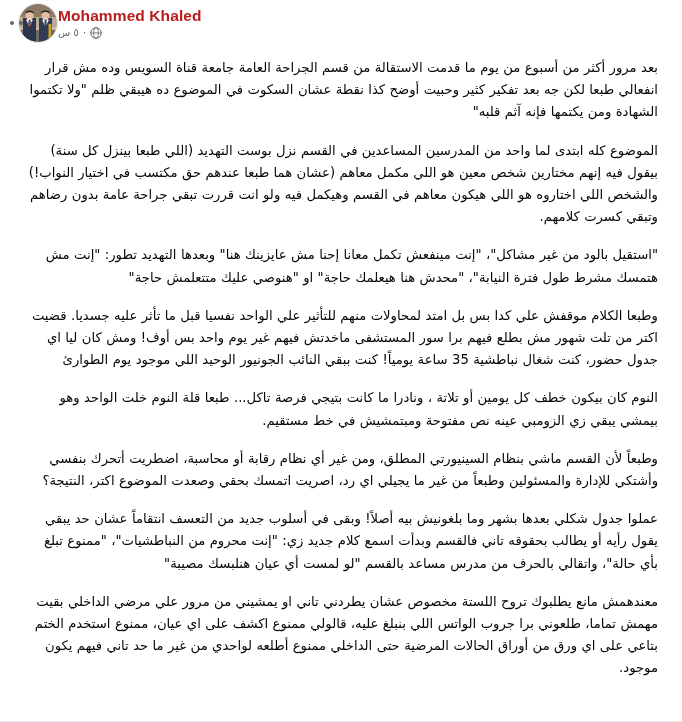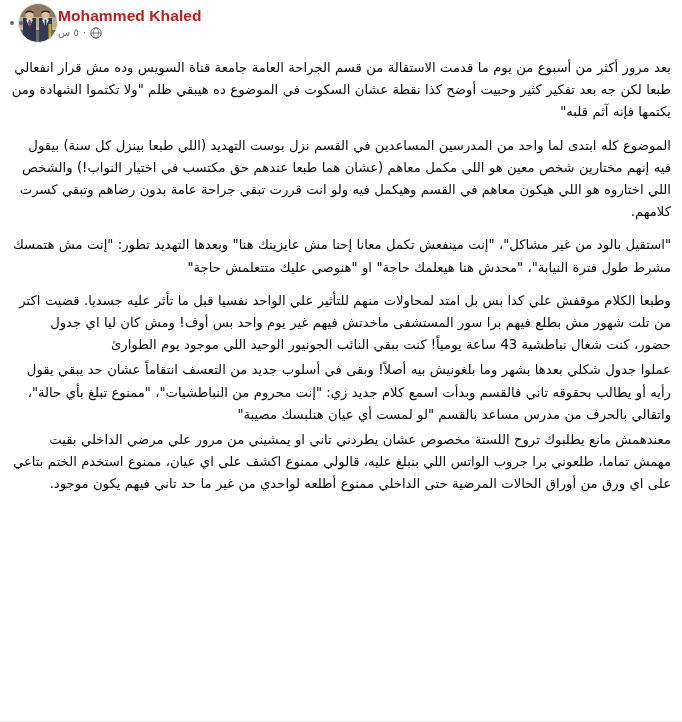--- a/index.html
+++ b/index.html
@@ -119,21 +119,21 @@
     box-sizing: border-box;
     direction: rtl;
     text-align: right;
   }
 
   .para {
     font-family: "DejaVu Sans", "Liberation Sans", sans-serif;
     font-size: 13.2px;
     line-height: 22.2px;
     color: #050505;
-    margin: 3px;
+    margin: 16px;
     padding: 0;
     direction: rtl;
     text-align: right;
     unicode-bidi: plaintext;
     word-spacing: 0.2px;
   }
   .para + .para { margin-top: 0; }
   .para.gap { margin-top: 11px; }
 
   .bottom-divider {
@@ -201,20 +201,22 @@
       <span></span>
       <span></span>
     </div>
 
   </div>
 
   <div class="post-body">
     <p class="para gap">بعد مرور أكثر من أسبوع من يوم ما قدمت الاستقالة من قسم الجراحة العامة جامعة قناة السويس وده مش قرار انفعالي طبعا لكن جه بعد تفكير كثير وحبيت أوضح كذا نقطة عشان السكوت في الموضوع ده هيبقي ظلم "ولا تكتموا الشهادة ومن يكتمها فإنه آثم قلبه"</p>
     <p class="para gap">الموضوع كله ابتدى لما واحد من المدرسين المساعدين في القسم نزل بوست التهديد (اللي طبعا بينزل كل سنة) بيقول فيه إنهم مختارين شخص معين هو اللي مكمل معاهم (عشان هما طبعا عندهم حق مكتسب في اختيار النواب!) والشخص اللي اختاروه هو اللي هيكون معاهم في القسم وهيكمل فيه ولو انت قررت تبقي جراحة عامة بدون رضاهم وتبقي كسرت كلامهم.</p>
     <p class="para gap">"استقيل بالود من غير مشاكل"، "إنت مينفعش تكمل معانا إحنا مش عايزينك هنا" وبعدها التهديد تطور: "إنت مش هتمسك مشرط طول فترة النيابة"، "محدش هنا هيعلمك حاجة" او "هنوصي عليك متتعلمش حاجة"</p>
-    <p class="para gap">وطبعا الكلام موقفش علي كدا بس بل امتد لمحاولات منهم للتأثير علي الواحد نفسيا قبل ما تأثر عليه جسديا. قضيت اكتر من تلت شهور مش بطلع فيهم برا سور المستشفى ماخدتش فيهم غير يوم واحد بس أوف! ومش كان ليا اي جدول حضور، كنت شغال نباطشية 43 ساعة يومياً! كنت ببقي النائب الجونيور الوحيد اللي موجود يوم الطوارئ</p>
+    <p class="para gap">وطبعا الكلام موقفش علي كدا بس بل امتد لمحاولات منهم للتأثير علي الواحد نفسيا قبل ما تأثر عليه جسديا. قضيت اكتر من تلت شهور مش بطلع فيهم برا سور المستشفى ماخدتش فيهم غير يوم واحد بس أوف! ومش كان ليا اي جدول حضور، كنت شغال نباطشية 35 ساعة يومياً! كنت ببقي النائب الجونيور الوحيد اللي موجود يوم الطوارئ</p>
+    <p class="para">النوم كان بيكون خطف كل يومين أو تلاتة ، ونادرا ما كانت بتيجي فرصة تاكل... طبعا قلة النوم خلت الواحد وهو بيمشي يبقي زي الزومبي عينه نص مفتوحة ومبتمشيش في خط مستقيم.</p>
+    <p class="para gap">وطبعاً لأن القسم ماشي بنظام السينيورتي المطلق، ومن غير أي نظام رقابة أو محاسبة، اضطريت أتحرك بنفسي وأشتكي للإدارة والمسئولين وطبعاً من غير ما يجيلي اي رد، اصريت اتمسك بحقي وصعدت الموضوع اكتر، النتيجة؟</p>
     <p class="para">عملوا جدول شكلي بعدها بشهر وما بلغونيش بيه أصلاً! وبقى في أسلوب جديد من التعسف انتقاماً عشان حد يبقي يقول رأيه أو يطالب بحقوقه تاني فالقسم  وبدأت اسمع كلام جديد زي: "إنت محروم من النباطشيات"، "ممنوع تبلغ بأي حالة"، واتقالي بالحرف من مدرس مساعد بالقسم "لو لمست أي عيان هنلبسك مصيبة"</p>
     <p class="para">معندهمش مانع يطلبوك تروح اللستة مخصوص عشان يطردني تاني او يمشيني من مرور علي مرضي الداخلي بقيت مهمش تماما، طلعوني برا جروب الواتس اللي بنبلغ عليه، قالولي ممنوع اكشف على اي عيان، ممنوع استخدم الختم بتاعي على اي ورق من أوراق الحالات المرضية حتى الداخلي ممنوع أطلعه لواحدي من غير ما حد تاني فيهم يكون موجود.</p>
   </div>
 
   <div class="bottom-divider"></div>
 
 </div>
 
 </body></html>

